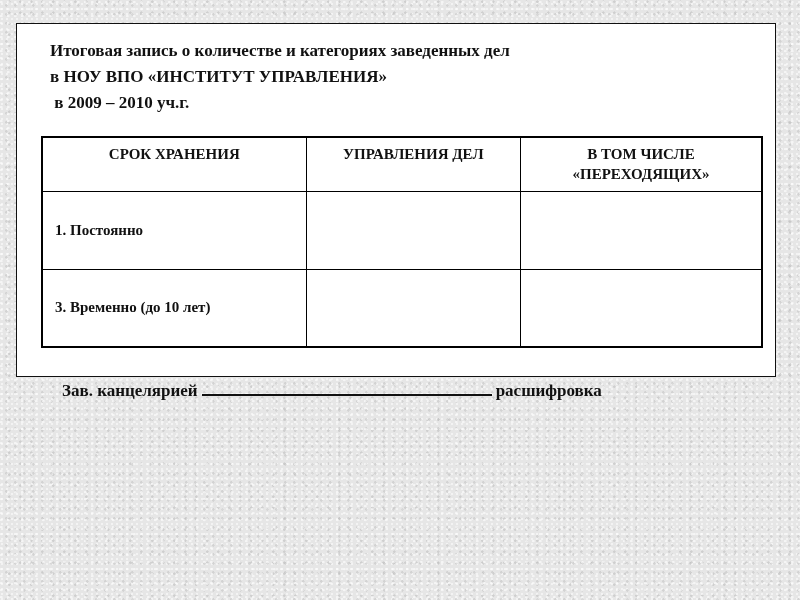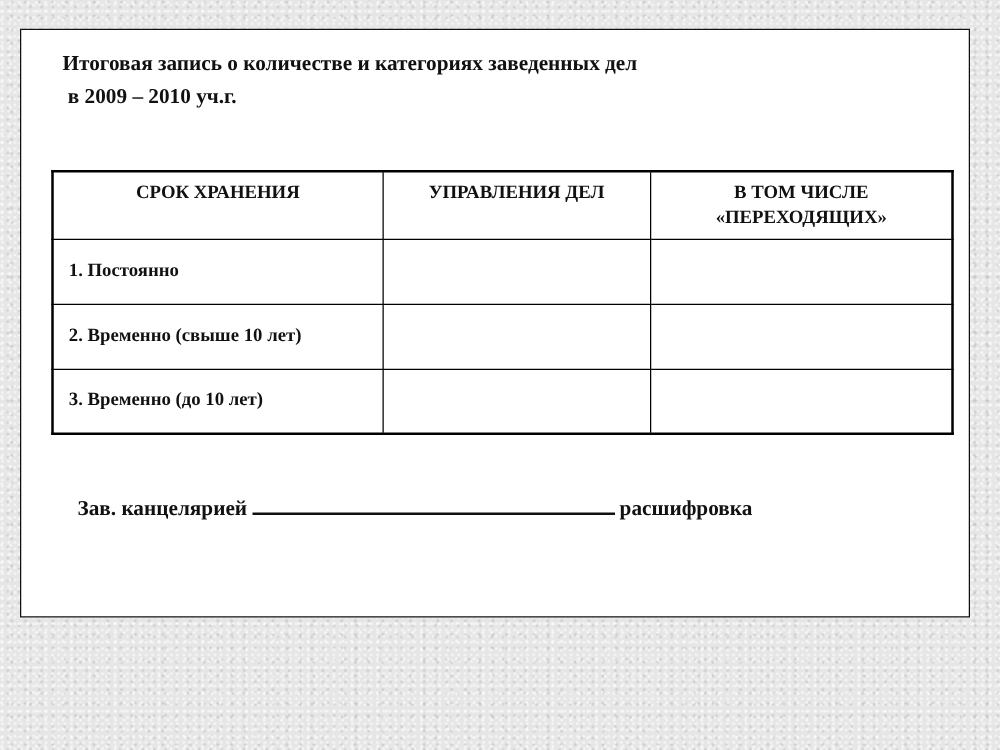--- a/index.html
+++ b/index.html
@@ -8,21 +8,21 @@
     background-color: #e6e6e6;
     background-image:
       radial-gradient(circle at 20% 30%, rgba(255,255,255,0.6) 0 1px, transparent 1.5px),
       radial-gradient(circle at 70% 60%, rgba(190,190,190,0.5) 0 1px, transparent 1.5px),
       radial-gradient(circle at 40% 80%, rgba(255,255,255,0.5) 0 1px, transparent 1.5px),
       radial-gradient(circle at 85% 15%, rgba(180,180,180,0.45) 0 1px, transparent 1.5px);
     background-size: 7px 7px, 9px 9px, 5px 5px, 11px 11px;
     font-family: "Liberation Serif", "DejaVu Serif", serif;
   }
   .panel {
-    position: absolute; left: 16px; top: 23px; width: 760px; height: 471px;
+    position: absolute; left: 16px; top: 23px; width: 760px; height: 354px;
     background: #ffffff; border: 1px solid #111; box-sizing: border-box;
   }
   .title-block {
     position: absolute; left: 33px; top: 14px;
     font-weight: bold; font-size: 17px; line-height: 26px; color: #111;
   }
   .title-block div { white-space: pre; }
   table.records {
     position: absolute; left: 24px; top: 112px; width: 722px; height: 212px;
     border-collapse: collapse; border: 2px solid #000;
@@ -31,33 +31,34 @@
   table.records th, table.records td {
     border: 1px solid #000; padding: 0 6px; box-sizing: border-box;
   }
   table.records th {
     height: 54px; vertical-align: top; padding-top: 6px; font-weight: bold; text-align: center; line-height: 20px; margin-top: 24px;
   }
   table.records td { height: 39px; vertical-align: middle; }
   table.records td.label { text-align: left; padding-left: 12px; }
   col.c1 { width: 265px; } col.c2 { width: 215px; } col.c3 { width: 242px; }
   .signature {
-    position: absolute; left: 45px; top: 372px;
+    position: absolute; left: 45px; top: 356px;
     font-weight: bold; font-size: 17px; color: #111; white-space: pre;
   }
   .sig-line {
     display: inline-block; width: 290px; border-bottom: 2px solid #111; height: 14px; vertical-align: baseline; margin: 0 4px;
   }
 </style>
 </head>
 <body>
 
 <div class="panel">
   <div class="title-block">
     <div>Итоговая запись о количестве и категориях заведенных дел</div>
+    <div>в НОУ ВПО «ИНСТИТУТ УПРАВЛЕНИЯ»</div>
     <div> в 2009 – 2010 уч.г.</div>
   </div>
 
   <table class="records">
     <colgroup>
         <col class="c1">
         <col class="c2">
         <col class="c3">
       </colgroup>
     <thead>
@@ -70,25 +71,20 @@
         </th>
       </tr>
     </thead>
     <tbody>
       <tr>
         <td class="label">1. Постоянно</td>
         <td></td>
         <td></td>
       </tr>
       <tr>
-        <td class="label">2. Временно (свыше 10 лет)</td>
-        <td></td>
-        <td></td>
-      </tr>
-      <tr>
         <td class="label">3. Временно (до 10 лет)</td>
         <td></td>
         <td></td>
       </tr>
     </tbody>
   </table>
 
   <div class="signature"><span>Зав. канцелярией</span><span class="sig-line"></span><span>расшифровка</span></div>
 </div>
 

